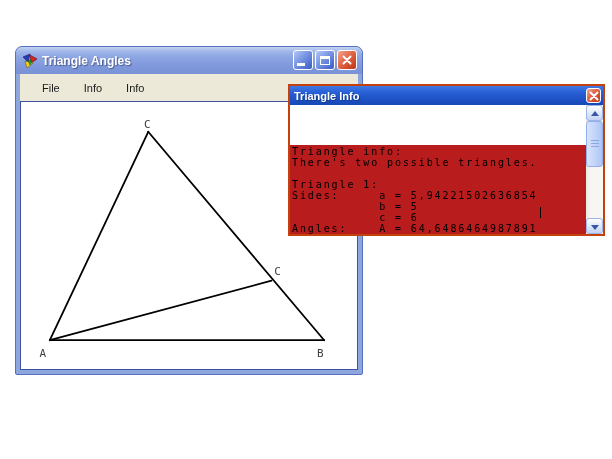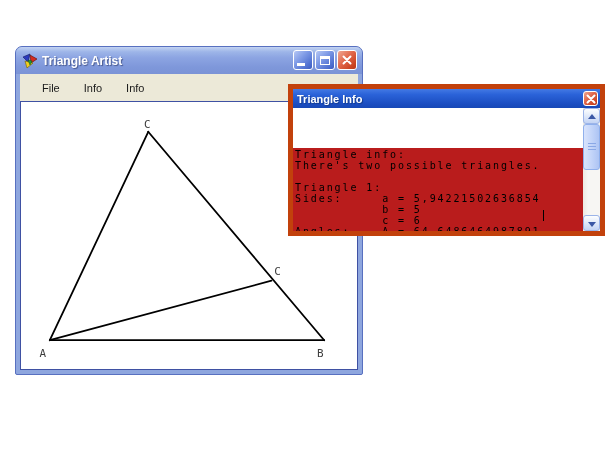--- a/index.html
+++ b/index.html
@@ -55,21 +55,21 @@
   .canvas-area{
     position:absolute;left:4px;right:4px;top:54px;bottom:4px;
     background:#ffffff;border:1px solid #3f51a3;box-sizing:border-box;
   }
   .canvas-area svg{display:block;width:100%;height:100%;}
 
   
   .info-window{
     position:absolute;left:288px;top:84px;width:317px;height:152px;
     background:#ffffff;
-    border:5px solid #c2410c;
+    border:2px solid #c2410c;
     box-sizing:border-box;
     z-index:10;
   }
   .info-titlebar{
     position:absolute;left:0;top:0;right:0;height:19px;
     background:linear-gradient(180deg,#4379e4 0%,#2a62d8 30%,#1b4dc0 80%,#1748b6 100%);
     display:flex;align-items:center;
   }
   .info-title{
     color:#ffffff;font-size:11px;font-weight:bold;margin-left:4px;
@@ -133,21 +133,21 @@
 
 <div class="main-window">
 
   <div class="main-titlebar">
     <svg class="app-icon" viewBox="0 0 16 16">
       <polygon points="1,4 8,1 6,9" fill="#2b3bbf" stroke="#101a60" stroke-width="0.6"></polygon>
       <polygon points="8,2 15,6 9,10" fill="#d42a1e" stroke="#5c0e08" stroke-width="0.6"></polygon>
       <polygon points="3,8 11,10 5,15" fill="#f2d021" stroke="#6b5a08" stroke-width="0.6"></polygon>
       <polygon points="6,7 10,8 8,12" fill="#1f9e3a" stroke="#0c4a18" stroke-width="0.5"></polygon>
     </svg>
-    <span class="main-title">Triangle Artist</span>
+    <span class="main-title">Triangle Angles</span>
     <div class="titlebar-buttons">
       <div class="tb-btn tb-blue">
         <span class="glyph-min"></span>
       </div>
       <div class="tb-btn tb-blue">
         <span class="glyph-max"></span>
       </div>
       <div class="tb-btn tb-red">
         <svg class="glyph-x" width="12" height="12" viewBox="0 0 12 12">
           <path d="M2.5 2.5 L9.5 9.5 M9.5 2.5 L2.5 9.5" stroke="#ffffff" stroke-width="2" stroke-linecap="round"></path>

